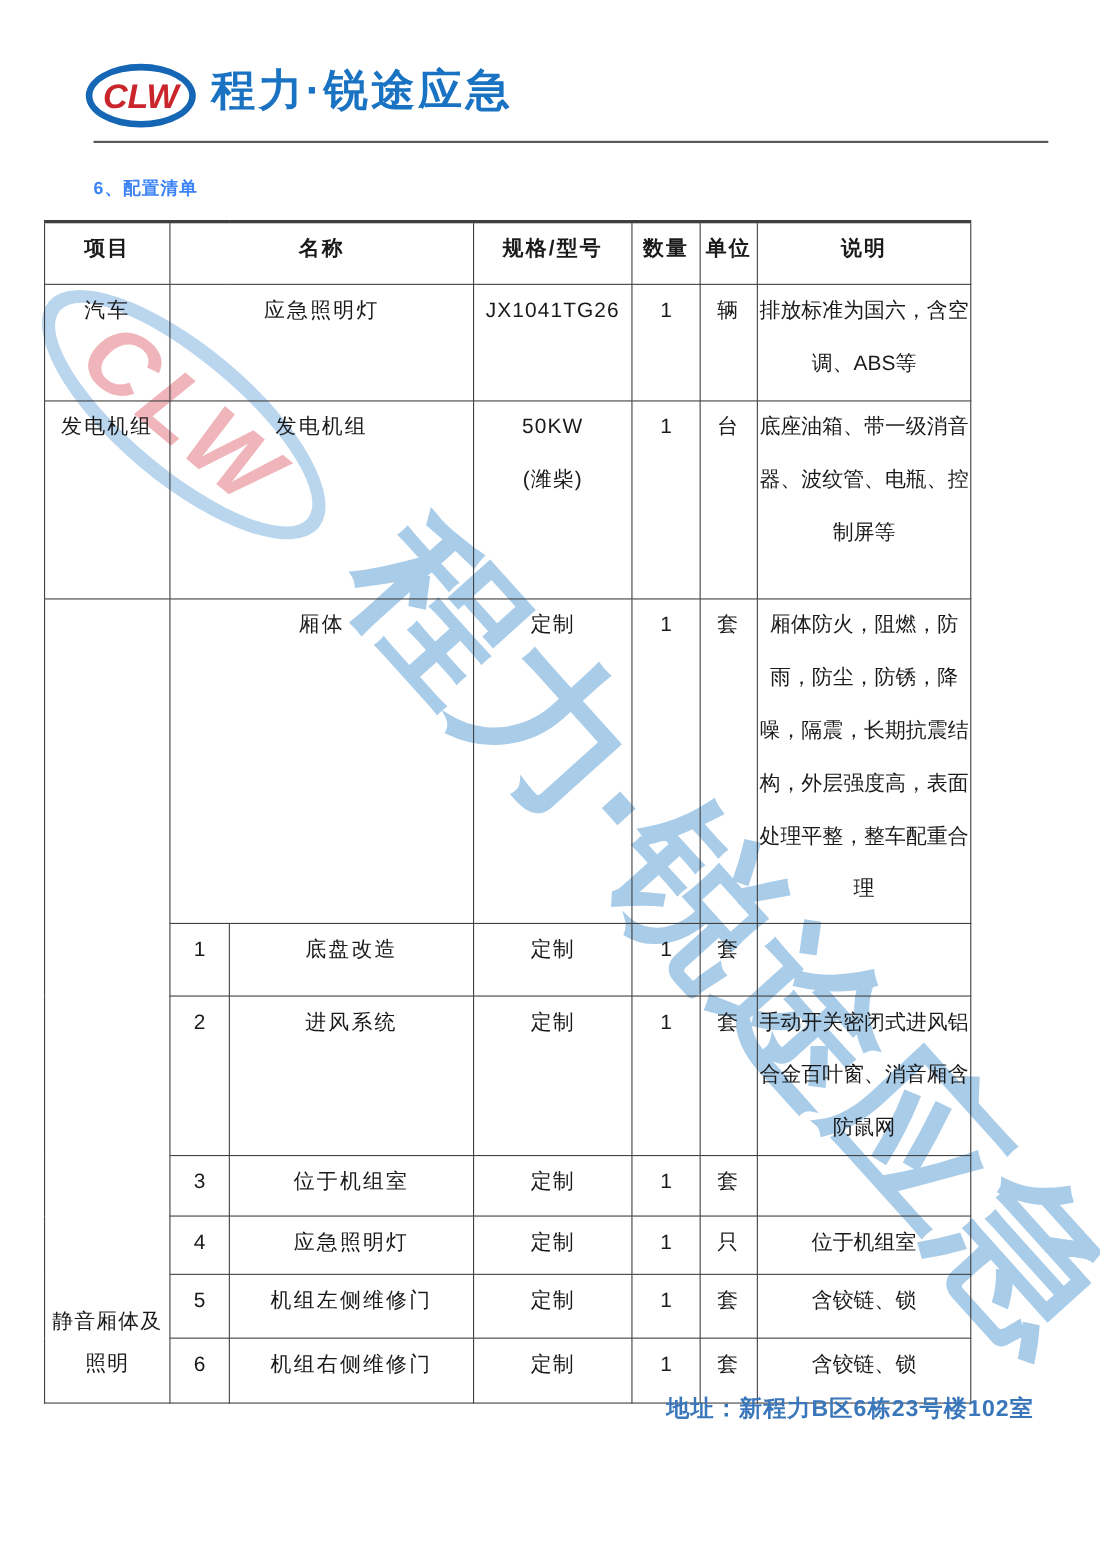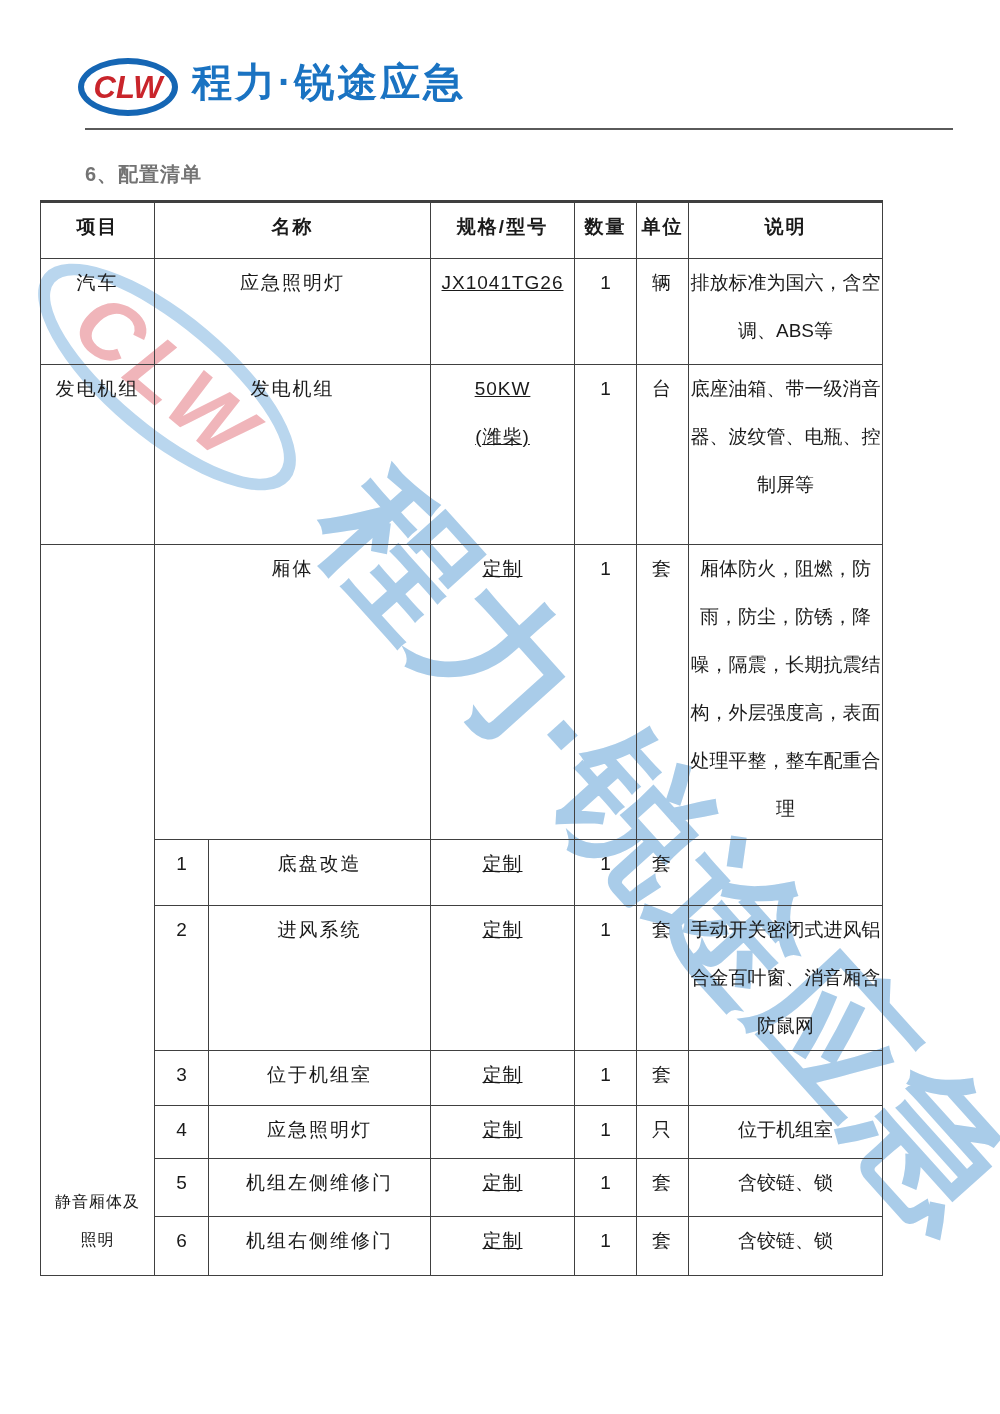--- a/index.html
+++ b/index.html
@@ -40,49 +40,49 @@
     position:absolute; left:192px; top:60px;
     font-size:40px; font-weight:bold; color:#1a73c2;
     letter-spacing:3px; line-height:44px; white-space:nowrap;
   }
   .head-rule {
     position:absolute; left:85px; top:128px; width:868px; height:0;
     border-top:2px solid #5a5a5a;
   }
   .section-title {
     position:absolute; left:85px; top:161px;
-    font-size:20px; font-weight:bold; color:#737373; letter-spacing:1px;
+    font-size:16px; font-weight:bold; color:#3b82f6; letter-spacing:1px;
   }
   
   table.cfg {
     position:absolute; left:40px; top:200px; width:842px;
     border-collapse:collapse; table-layout:fixed;
     border:1px solid #7f7f7f; border-top:3px solid #3f3f3f;
     background:transparent;
   }
   table.cfg td {
     border:1px solid #404040; padding:0; text-align:center;
     vertical-align:top; font-size:19px; line-height:48px;
     color:#1a1a1a; overflow:hidden;
   }
   td.hc { font-weight:bold; letter-spacing:2px; line-height:24px; }
   td.hmid { vertical-align:middle; }
   td.htop { padding-top:7px;margin-left:24px; }
   td.ls  { letter-spacing:2px; }
   td.num { font-size:18px; letter-spacing:0; }
-  td.spec { font-size:18px; letter-spacing:1px;text-decoration:underline; }
+  td.spec { font-size:18px; letter-spacing:1px; }
   td.desc {
     font-size:18px; letter-spacing:0; white-space:pre-line;
     line-height:48px; padding:0 2px; text-align:center;
   }
   td.specb { vertical-align:bottom; white-space:pre-line; padding-bottom:2px;margin-top:44px; }
   td.itemcell { position:relative; }
   .item-label {
     position:absolute; bottom:16px; left:0; width:100%;
-    text-align:center; line-height:38px; font-size:16px;
+    text-align:center; line-height:38px; font-size:19px;
     letter-spacing:1px; white-space:pre-line;margin-top:30px;
   }
   
   .footer-address {
     position:absolute; right:60px; top:1266px;
     font-size:21px; font-weight:bold; color:#3a76ba;
     letter-spacing:1px; white-space:nowrap;
   }
 </style>
 </head>
@@ -213,14 +213,15 @@
         <td class="num">6</td>
         <td class="ls">机组右侧维修门</td>
         <td class="spec">定制</td>
         <td class="num">1</td>
         <td class="ls">套</td>
         <td class="desc">含铰链、锁</td>
       </tr>
     </tbody>
   </table>
 
+  <div class="footer-address">地址：新程力B区6栋23号楼102室</div>
 
 </div>
 
 </body></html>

